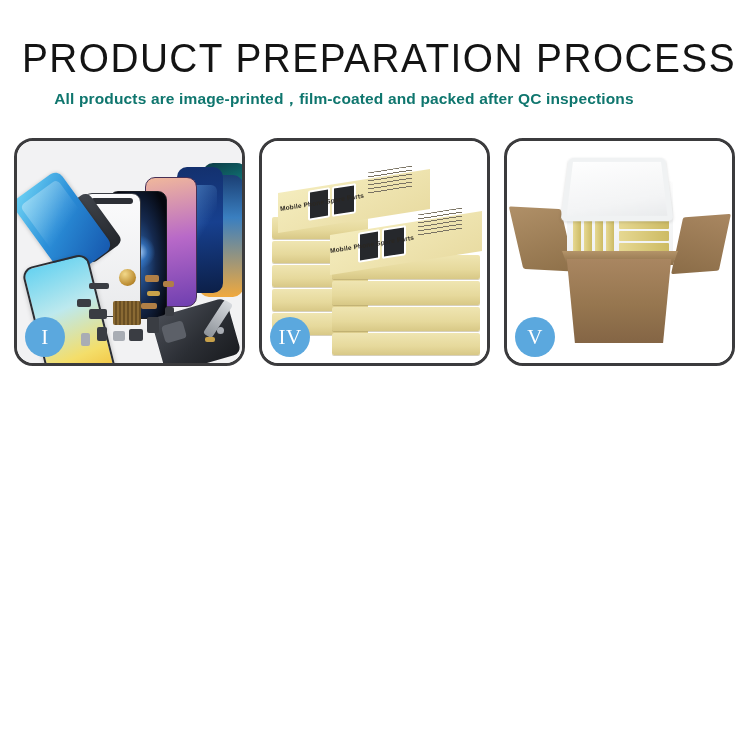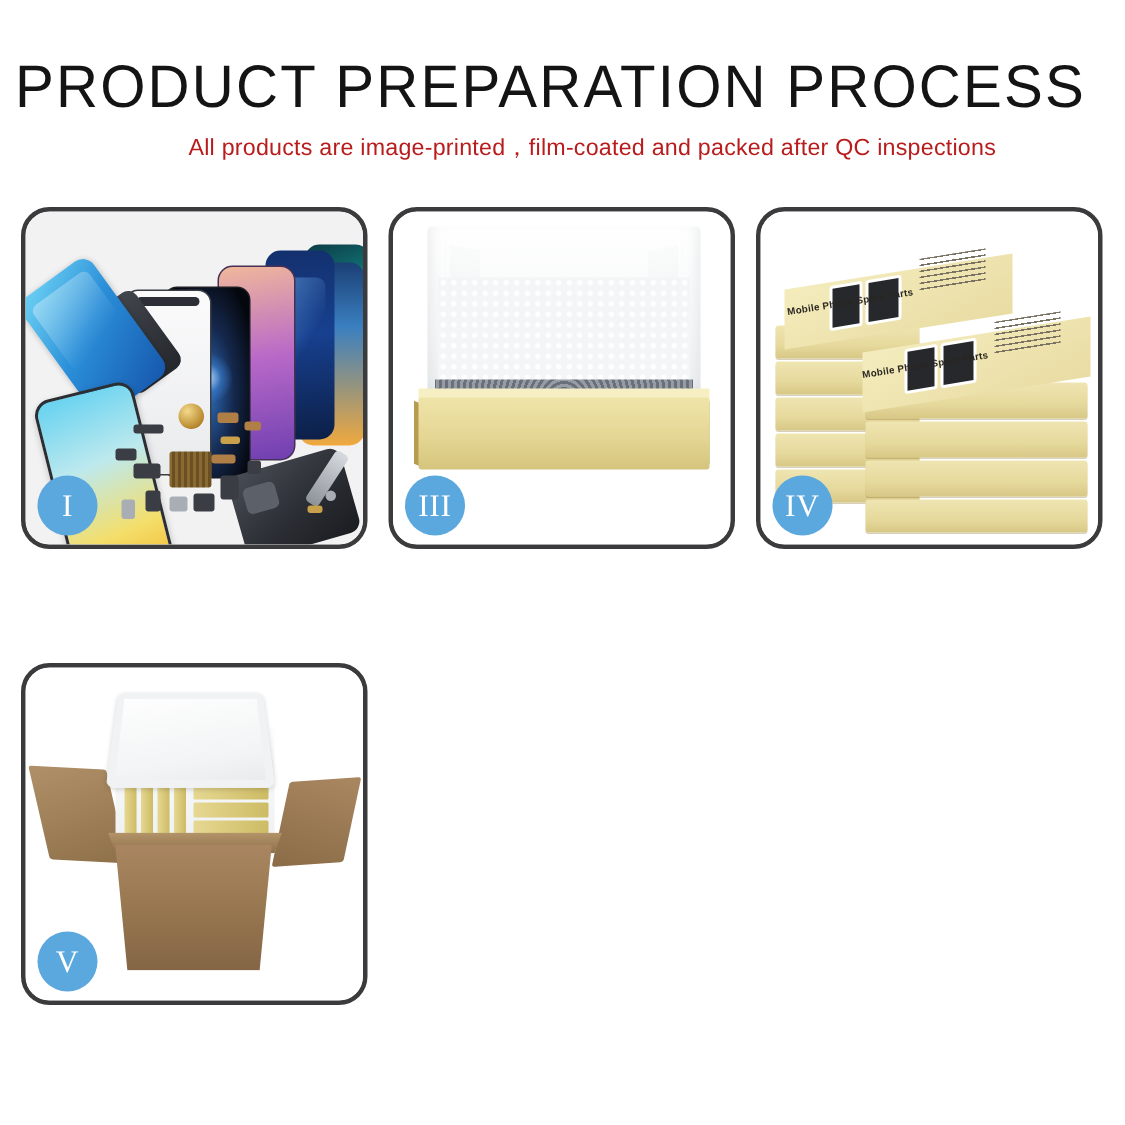--- a/index.html
+++ b/index.html
@@ -13,41 +13,42 @@
     overflow: hidden;
     font-family: "Liberation Sans", sans-serif;
     color: #111111;
     position: relative;
   }
 
   
   .header {
     width: 664px;
     padding-top: 36px;
-    text-align: right;
+    text-align: center;
+    margin-left: 12px;
   }
   .page-title {
     font-family: "Liberation Sans", sans-serif;
     font-size: 40px;
     line-height: 44px;
     font-weight: 400;
     letter-spacing: 1.5px;
     color: #141414;
     transform: scaleX(0.97);
     transform-origin: center;
     white-space: nowrap;
   }
   .page-subtitle {
     margin-top: 9px;
     font-family: "Liberation Sans", sans-serif;
     font-size: 15.5px;
     line-height: 20px;
-    font-weight: 400;
+    font-weight: 700;
     letter-spacing: 0.15px;
-    color: #b91c1c;
+    color: #0f766e;
     white-space: nowrap;
   }
 
   
   .process-grid {
     position: absolute;
     top: 138px;
     left: 14px;
     width: 722px;
     display: grid;
@@ -423,36 +424,20 @@
       <div class="part silver" style="left:64px;top:192px;width:9px;height:13px;"></div>
       <div class="part" style="left:148px;top:166px;width:9px;height:9px;"></div>
       <div class="part" style="left:60px;top:158px;width:14px;height:8px;"></div>
       <div class="part gold" style="left:188px;top:196px;width:10px;height:5px;"></div>
       <div class="part silver" style="left:200px;top:186px;width:7px;height:7px;border-radius:50%;"></div>
     </div>
     <div class="badge">I</div>
   </div>
 
 
-  <div class="panel">
-    <div class="panel-photo">
-      <div class="p3-bg"></div>
-      <div class="box3-lid">
-        <div class="box3-lid-flapL"></div>
-        <div class="box3-lid-flapR"></div>
-      </div>
-      <div class="box3-foam"></div>
-      <div class="box3-inner"></div>
-      <div class="box3-side-l"></div>
-      <div class="box3-side-r"></div>
-      <div class="box3-front-edge"></div>
-      <div class="box3-body"></div>
-    </div>
-    <div class="badge">III</div>
-  </div>
 
   <div class="panel">
     <div class="panel-photo">
       <div class="p4-bg"></div>
       <div class="stack">
 
         <div class="kbox" style="left:0px;top:52px;width:96px;height:22px;"></div>
         <div class="kbox" style="left:0px;top:76px;width:96px;height:22px;"></div>
         <div class="kbox" style="left:0px;top:100px;width:96px;height:22px;"></div>
         <div class="kbox" style="left:0px;top:124px;width:96px;height:22px;"></div>

